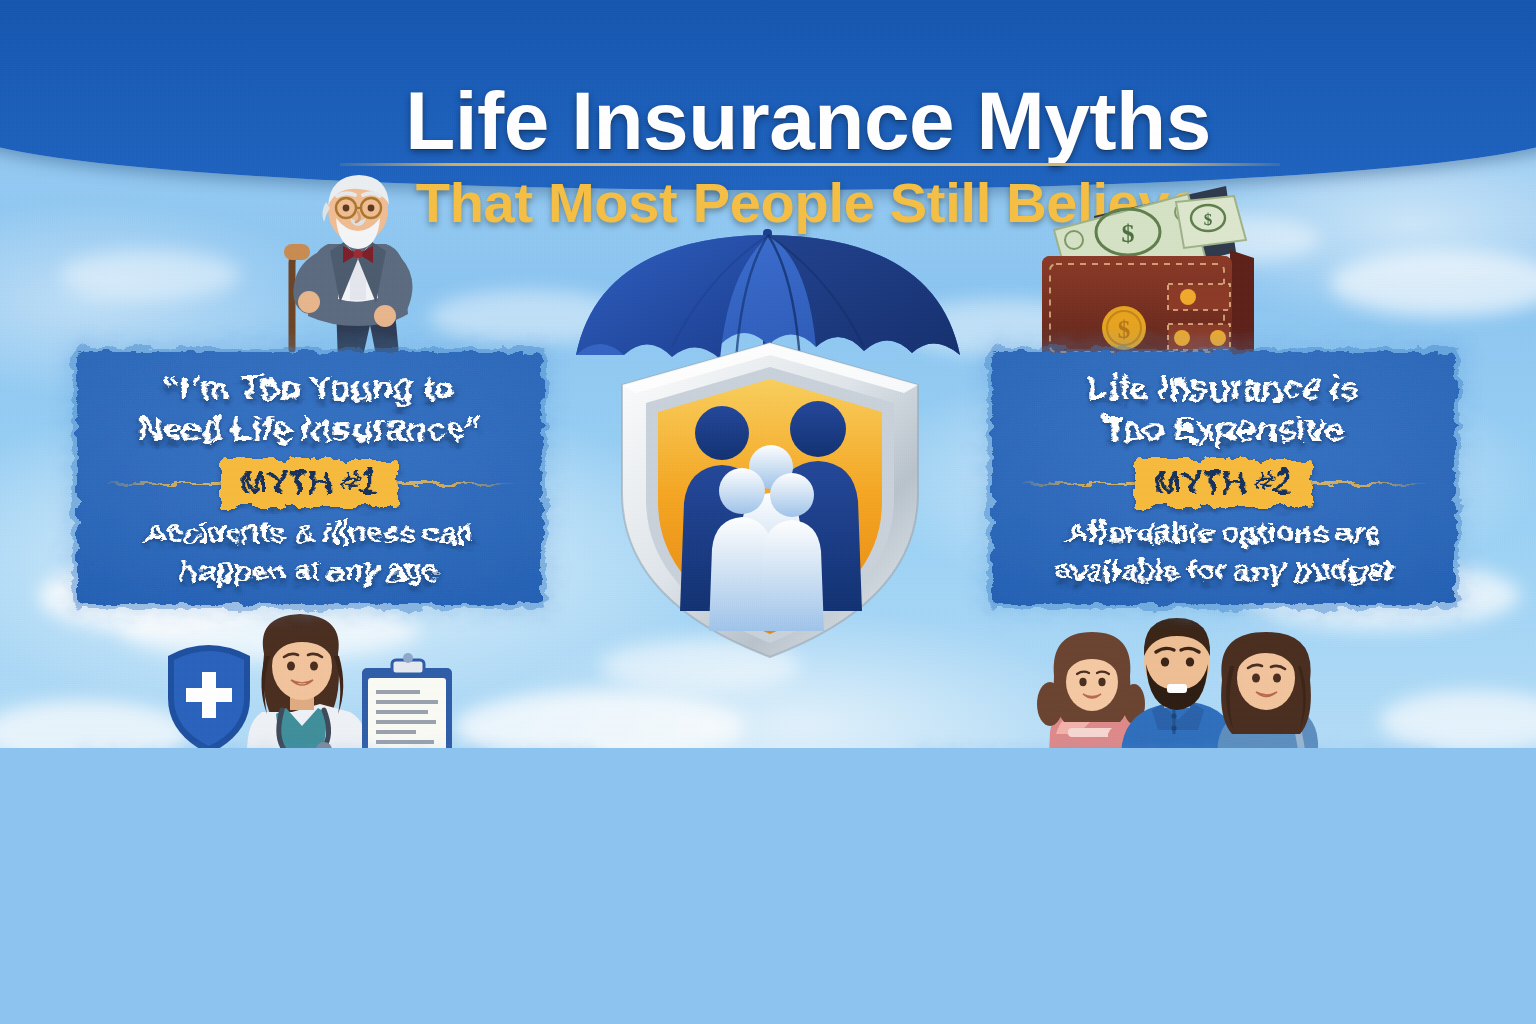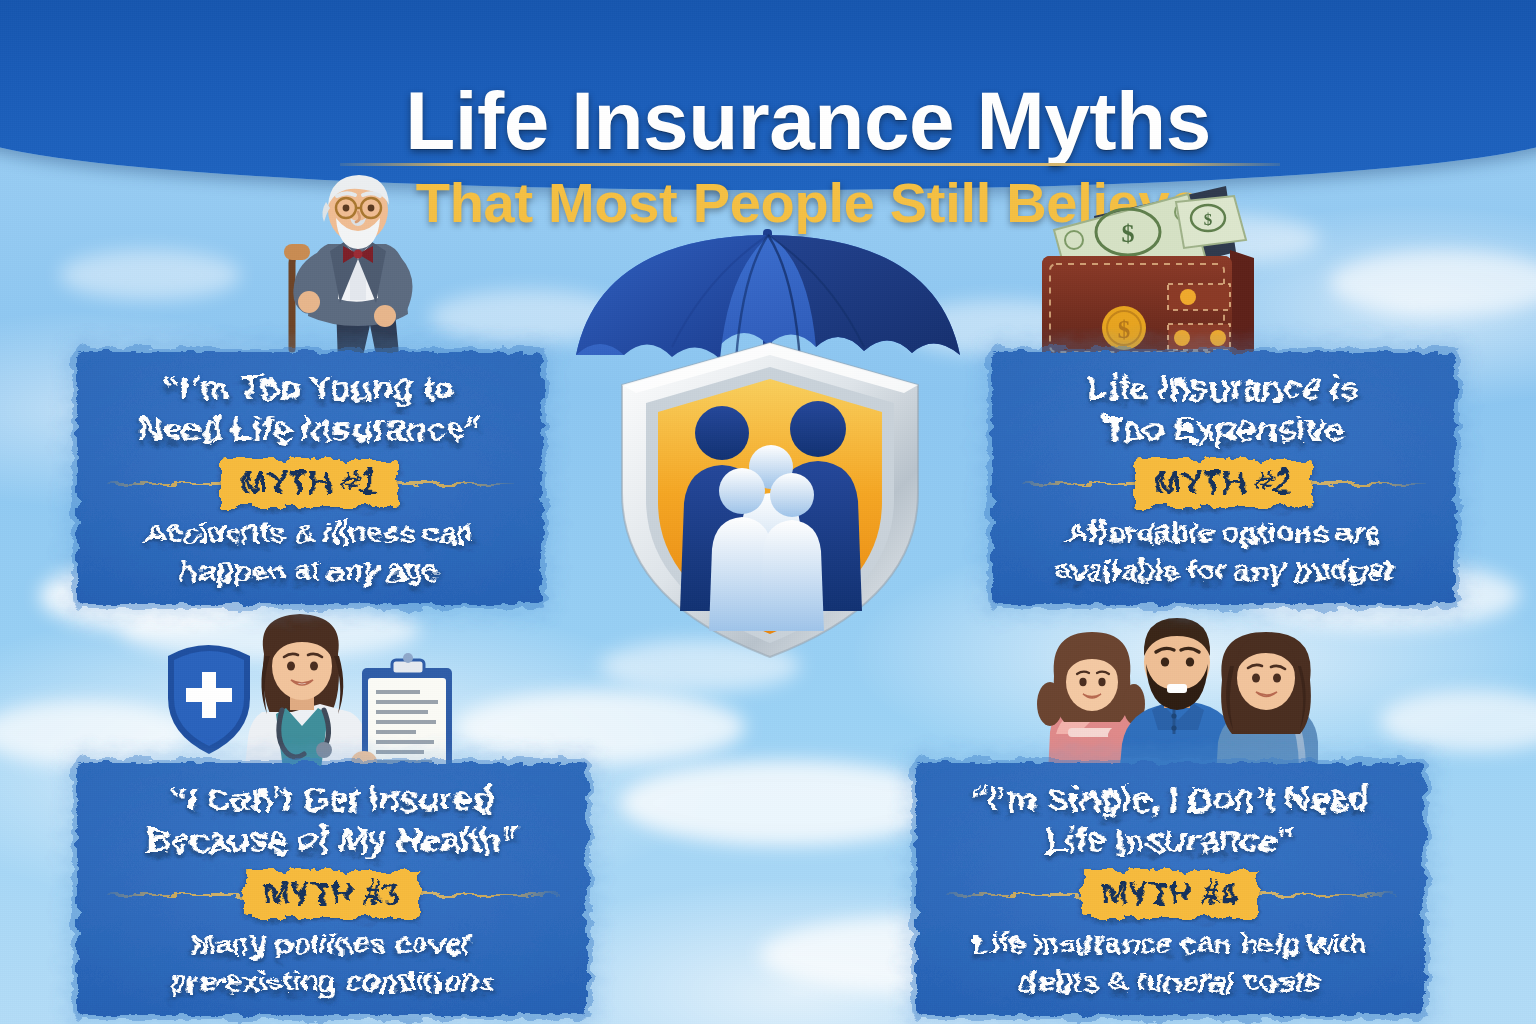--- a/index.html
+++ b/index.html
@@ -4,21 +4,21 @@
 <title>Life Insurance Myths Infographic</title>
 <style>
   * { margin:0; padding:0; box-sizing:border-box; }
   html,body { width:1536px; height:1024px; overflow:hidden; }
   body {
     font-family: "Liberation Sans", sans-serif;
     background:#8cc4ef;
     position:relative;
   }
   #poster {
-    position:absolute; left:0; top:0; width:1536px; height:1024px;
+    position:absolute; left:0; top:0; width:1536px; height:748px;
     overflow:hidden;
     background:
       radial-gradient(ellipse 700px 260px at 20% 74%, rgba(255,255,255,.78), rgba(255,255,255,0) 62%),
       radial-gradient(ellipse 560px 200px at 78% 64%, rgba(255,255,255,.70), rgba(255,255,255,0) 62%),
       radial-gradient(ellipse 480px 180px at 52% 97%, rgba(255,255,255,.62), rgba(255,255,255,0) 64%),
       radial-gradient(ellipse 420px 160px at 92% 30%, rgba(255,255,255,.55), rgba(255,255,255,0) 64%),
       radial-gradient(ellipse 380px 150px at 6% 40%, rgba(255,255,255,.45), rgba(255,255,255,0) 66%),
       linear-gradient(#9fd0f4 0%, #8cc6f1 38%, #9bd2f5 70%, #b3dcf7 100%);
   }
   

